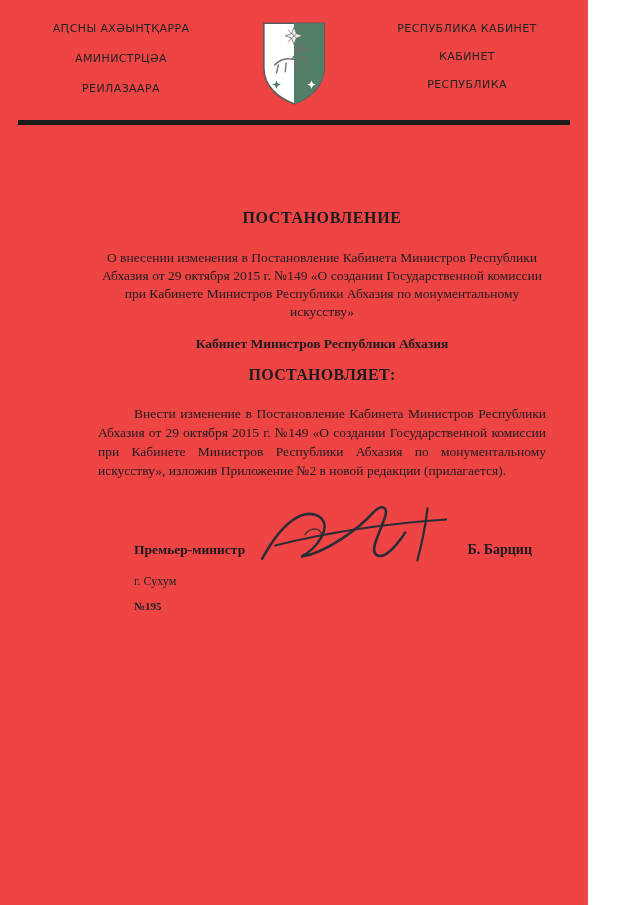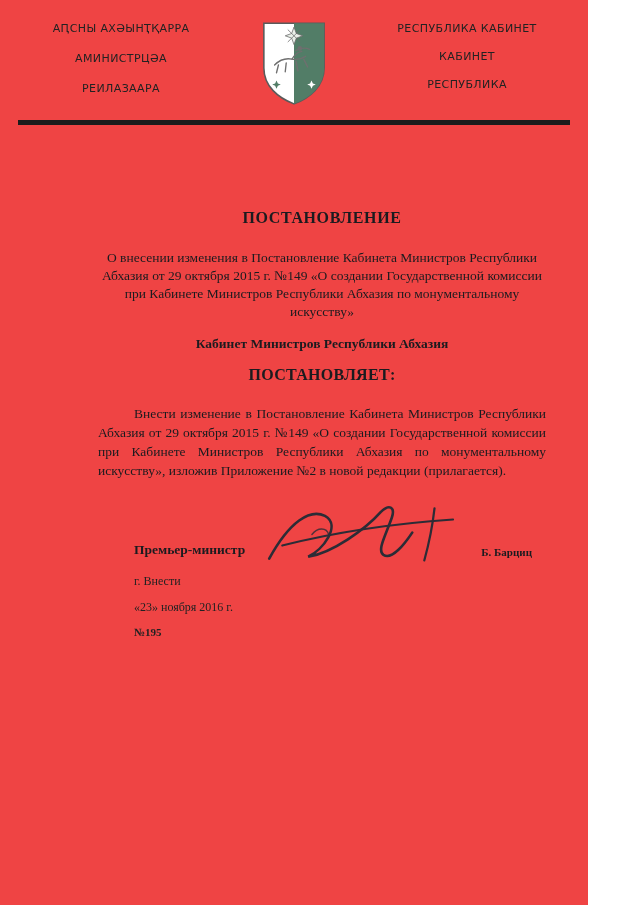--- a/index.html
+++ b/index.html
@@ -79,21 +79,21 @@
   }
   
   .sign-row{
     position:relative;
     margin:44px 0 0 36px;
     display:flex;
     align-items:flex-end;
     height:34px;
   }
   .role{font-weight:bold;font-size:13.5px;white-space:nowrap;}
-  .name{font-weight:bold;font-size:11px;white-space:nowrap;margin-right:14px;}
+  .name{font-weight:bold;font-size:14px;white-space:nowrap;margin-right:14px;}
   .signature{
     flex:1;
     position:relative;
     height:34px;
   }
   .signature svg{
     position:absolute;
     left:50%;top:50%;
     transform:translate(-50%,-56%);
     overflow:visible;
@@ -179,19 +179,18 @@
             <path d="M192 12 C 190 30, 186 50, 181 68" stroke-width="2.4"></path>
 
             <path d="M60 40 C 66 32, 76 32, 78 40" stroke-width="1.6" opacity="0.8"></path>
           </g>
         </svg>
       </span>
       <span class="name">Б. Барциц</span>
     </div>
 
     <div class="footer">
-      <div>г. Внести</div>
-      <div>«23» ноября 2016 г.</div>
+      <div>г. Сухум</div>
       <div class="num">№195</div>
     </div>
   </div>
 
 </div>
 
 </body></html>

